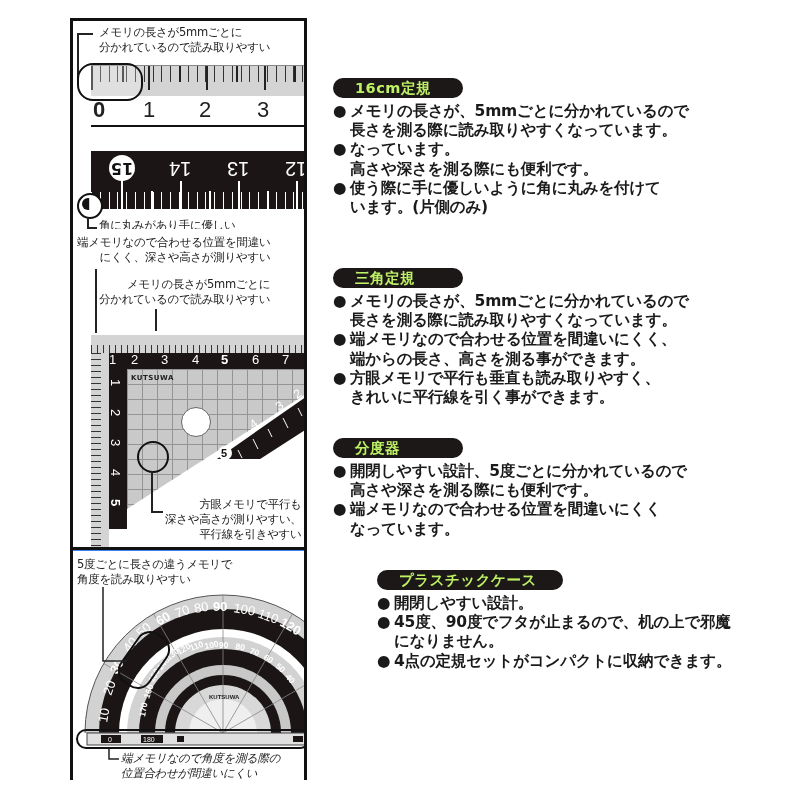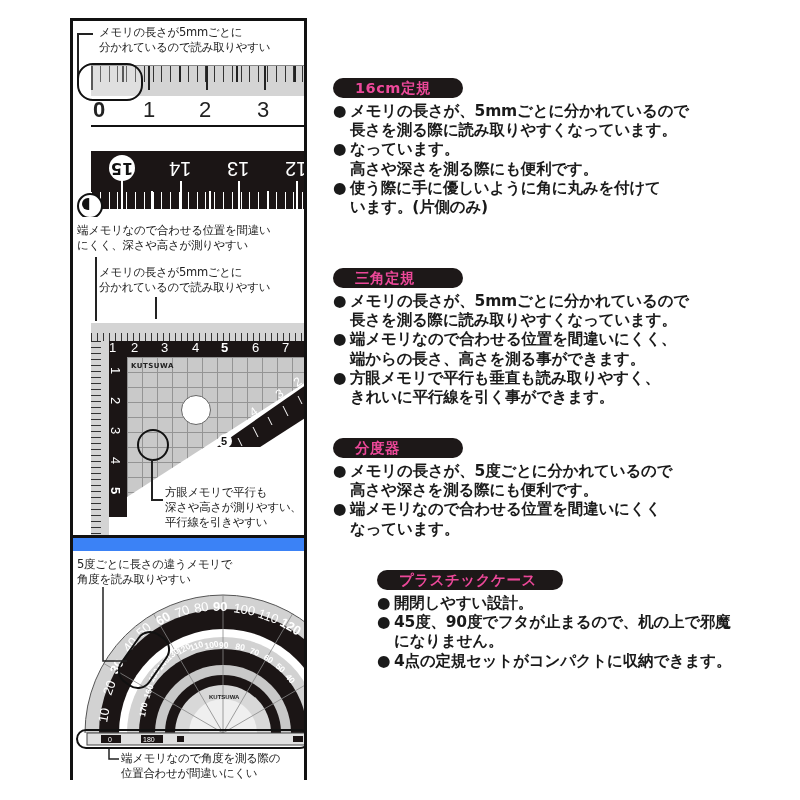--- a/index.html
+++ b/index.html
@@ -57,21 +57,21 @@
   .tri-hyp { position:absolute; left:0; top:0; width:237px; height:230px; }
   .kutsuwa { position:absolute; font-size:7px; font-weight:700; letter-spacing:0.5px; color:#222; }
   .tri-hole { position:absolute; left:108px; top:178px; width:28px; height:28px; border-radius:50%; background:#fff; border:1px solid #666; }
   .circle-hl { position:absolute; border:2px solid #111; border-radius:50%; }
 
   
   .pro-svg { position:absolute; left:0; top:0; }
 
   
   .section { position: absolute; left: 333px; width: 440px; }
-  .sec-head { display: inline-block; background: #1d1818; color: #ec4899; font-weight: 700;
+  .sec-head { display: inline-block; background: #1d1818; color: #bef264; font-weight: 700;
               font-size: 14.5px; line-height: 20px; height: 20px; padding: 0 26px 0 22px;
               border-radius: 10px; min-width: 82px; letter-spacing: 0.5px; }
   .bullets { list-style: none; margin: 4px 0 0 0; padding: 0; }
   .bullets li { font-size: 15.5px; line-height: 19.2px; font-weight: 700; color: #1a1a1a;
                 padding-left: 17px; position: relative; letter-spacing: -0.2px; }
   .bullets li .dot { position: absolute; left: 0; top: 0; }
   .bullets li .line { display:block; white-space: nowrap; }
 </style>
 </head>
 <body>
@@ -118,21 +118,21 @@
       <div class="major" style="left:147px"></div>
       <div class="major" style="left:176px;height:18px"></div>
       <div class="num" style="left:194px">12</div>
       <div class="major" style="left:205px"></div>
     </div>
     <div class="round-corner"></div>
     <div class="leader" style="left:14px; top:196px; width:8px; height:10px; border-left-width:2px; border-bottom-width:2px;"></div>
     <div class="callout" style="left:26px; top:197px;">角に丸みがあり手に優しい</div>
   </div>
 
-  <div class="panel" style="top:196px; height:318px;">
+  <div class="panel" style="top:208px; height:318px;text-align:right;">
     <div class="callout" style="left:4px; top:6px;">
       <div>端メモリなので合わせる位置を間違い</div>
       <div>にくく、深さや高さが測りやすい</div>
     </div>
     <div class="leader" style="left:22px; top:40px; height:64px; border-left-width:2px;"></div>
     <div class="callout" style="left:26px; top:48px;">
       <div>メモリの長さが5mmごとに</div>
       <div>分かれているので読み取りやすい</div>
     </div>
     <div class="leader" style="left:82px; top:80px; height:22px; border-left-width:2px;"></div>
@@ -280,21 +280,21 @@
       <rect x="104" y="185" width="7" height="6" fill="#1b1515"></rect>
       <rect x="220" y="185" width="10" height="6" fill="#1b1515"></rect>
 
       <rect x="4" y="179" width="232" height="18" rx="9" fill="none" stroke="#111" stroke-width="2"></rect>
       <rect x="54" y="80" width="34" height="58" rx="14" fill="none" stroke="#111" stroke-width="2" transform="rotate(35 71 109)"></rect>
 
       <polyline points="30,36 30,110 54,110" fill="none" stroke="#222" stroke-width="1.5"></polyline>
       <polyline points="36,198 36,208 46,208" fill="none" stroke="#222" stroke-width="1.5"></polyline>
     </svg>
 
-    <div class="callout" style="left:48px; top:200px;">
+    <div class="callout" style="left:48px; top:200px;font-style:italic;">
       <div>端メモリなので角度を測る際の</div>
       <div>位置合わせが間違いにくい</div>
     </div>
   </div>
 </div>
 
 <div class="section" style="top:78px;">
   <div class="sec-head">16cm定規</div>
   <ul class="bullets">
     <li>
@@ -334,21 +334,21 @@
       <span class="line">きれいに平行線を引く事ができます。</span>
     </li>
   </ul>
 </div>
 
 <div class="section" style="top:438px;">
   <div class="sec-head">分度器</div>
   <ul class="bullets">
     <li>
       <span class="dot">●</span>
-      <span class="line">メモリの長さが、5度ごとに分かれているので</span>
+      <span class="line">開閉しやすい設計、5度ごとに分かれているので</span>
       <span class="line">高さや深さを測る際にも便利です。</span>
     </li>
     <li>
       <span class="dot">●</span>
       <span class="line">端メモリなので合わせる位置を間違いにくく</span>
       <span class="line">なっています。</span>
     </li>
   </ul>
 </div>
 

